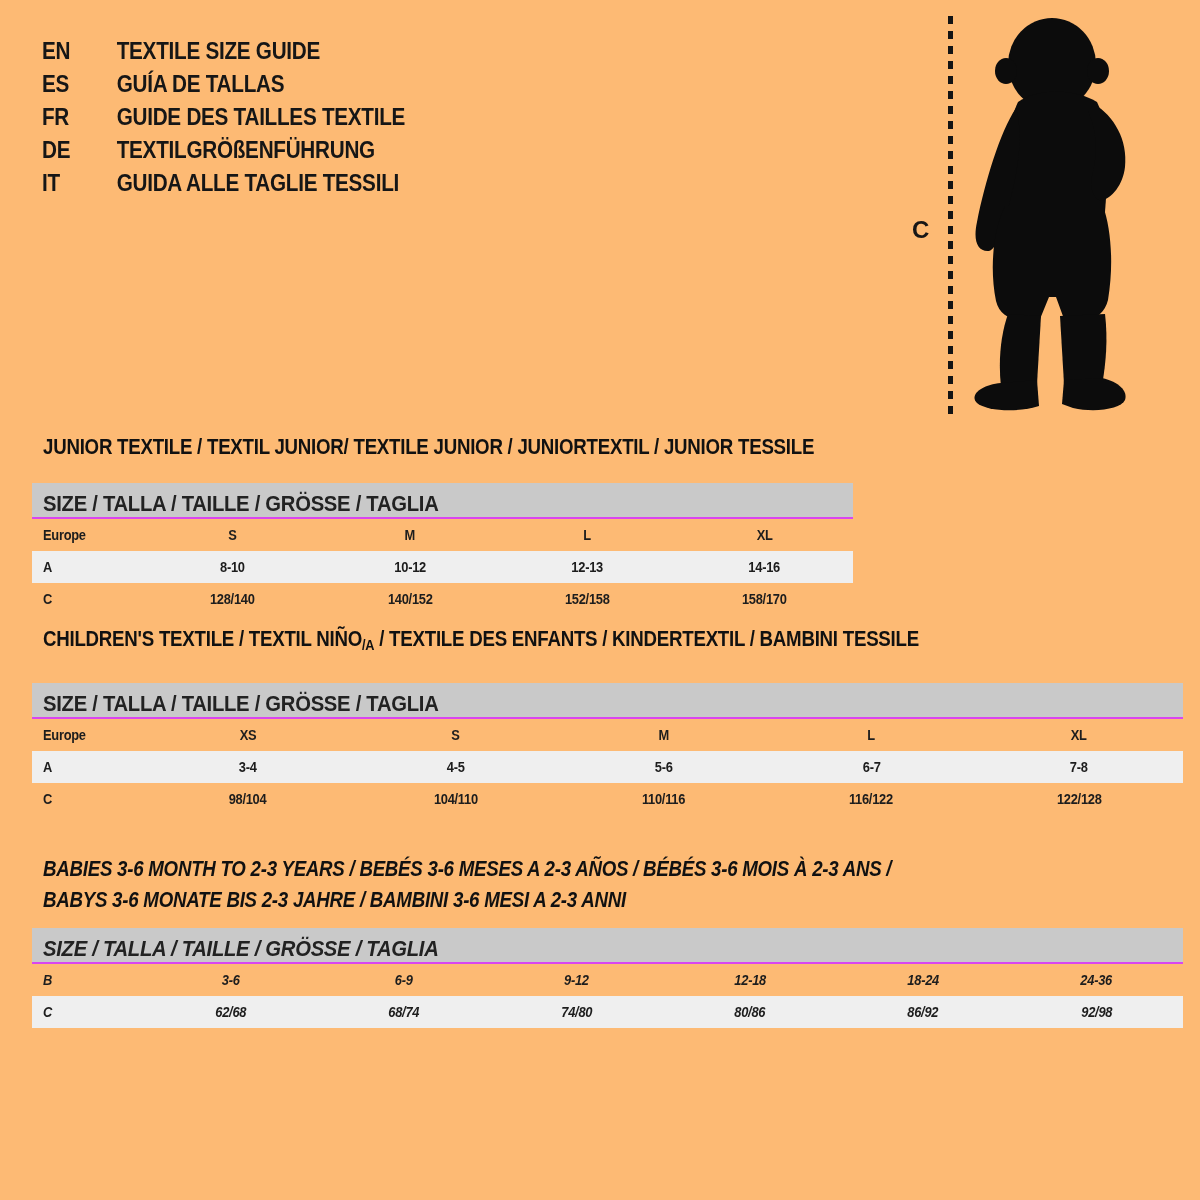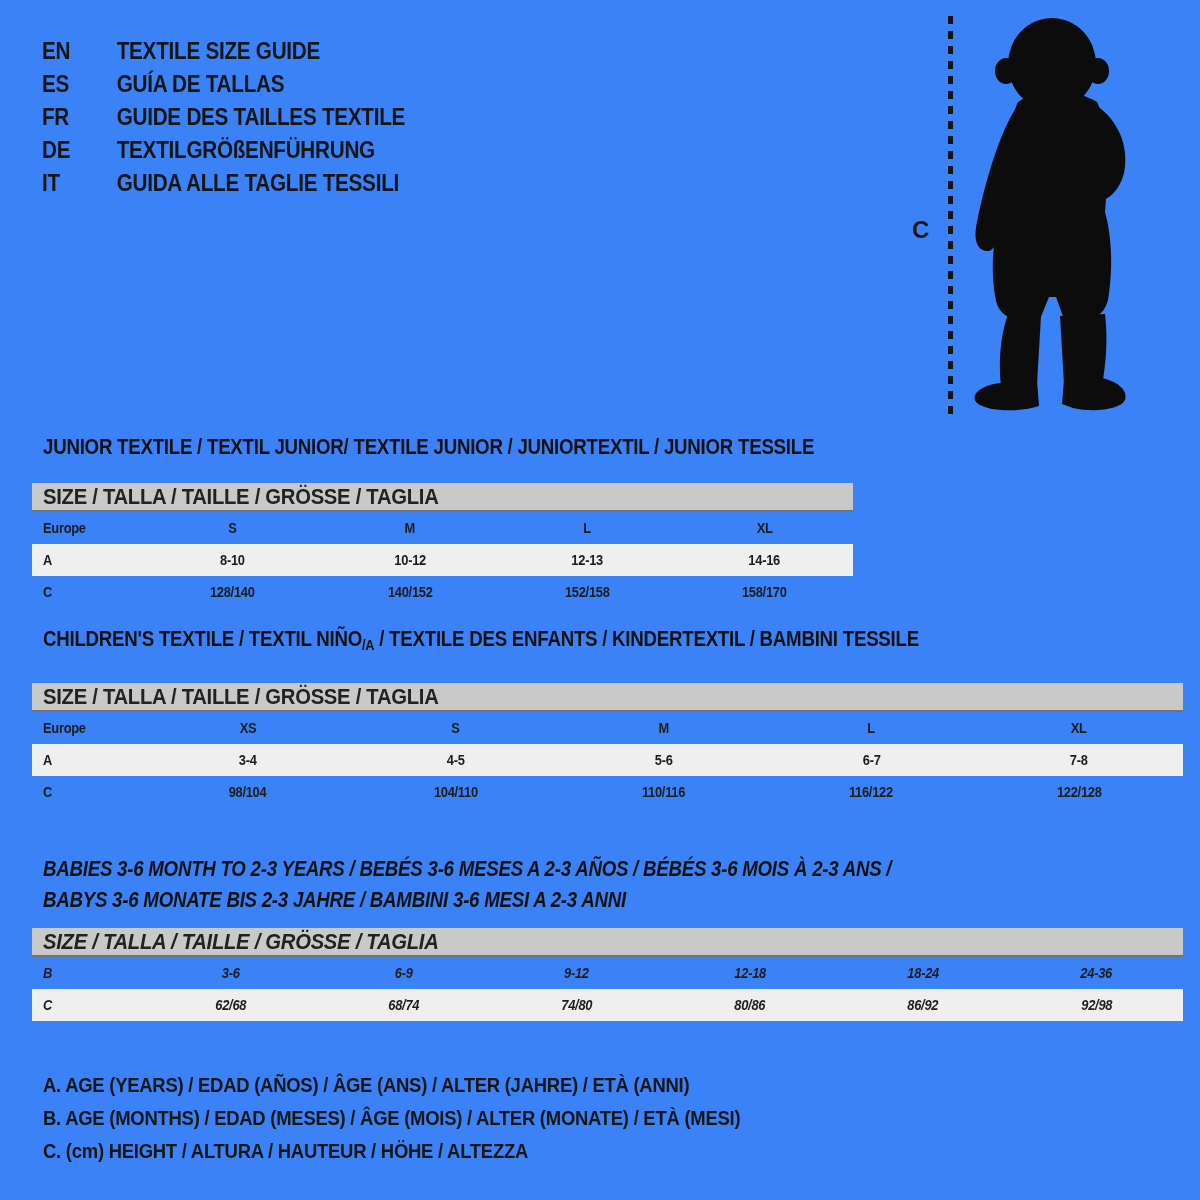--- a/index.html
+++ b/index.html
@@ -4,21 +4,21 @@
 <style>
   html,body{margin:0;padding:0;}
   body{
     font-family:"Liberation Sans", sans-serif;
     background:#ffffff;
     color:#1c1c1c;
   }
   #page{
     position:relative;
     width:1200px;height:1200px;
-    background:#3b82f6;
+    background:#fdba74;
     overflow:hidden;
   }
   
   .lang-list{position:absolute;top:35px;left:42px;}
   .lang-row{
     display:flex;white-space:nowrap;
     font-weight:700;font-size:23px;line-height:33px;
     letter-spacing:-0.3px;color:#161616;
     transform:scaleX(0.9);transform-origin:left center;
   }
@@ -46,22 +46,22 @@
   .section-heading.two-line{line-height:31px;}
   .heading-sub{font-size:15px;vertical-align:-4px;}
   #section-junior table{margin-top:25px;}
   #section-children table{margin-top:27px;}
   #section-babies table{margin-top:13px;}
   table{
     border-collapse:collapse;width:100%;table-layout:fixed;
   }
   th.size-bar{
     background:#c9c9c9;height:27px;text-align:left;
-    padding:0 0 0 11px;font-size:22px;font-weight:700;color:#222;
-    border-bottom:2px solid #737373;white-space:nowrap;overflow:visible;
+    padding:7px 0 0 11px;font-size:22px;font-weight:700;color:#222;
+    border-bottom:2px solid #d946ef;white-space:nowrap;overflow:visible;
   }
   th.size-bar .ct{transform-origin:left center;}
   td{height:32px;font-weight:700;font-size:14px;color:#1d1d1d;padding:0;}
   tr.shaded td{background:#efefef;}
   td.rowlabel{text-align:left;padding-left:11px;}
   td.val{text-align:center;}
   .ct{display:inline-block;transform:scaleX(0.92);transform-origin:center center;letter-spacing:-0.3px;white-space:nowrap;}
   td.rowlabel .ct{transform-origin:left center;}
   
   .legend{position:absolute;left:43px;top:1068px;}
@@ -236,19 +236,14 @@
             <td class="val"><span class="ct">68/74</span></td>
             <td class="val"><span class="ct">74/80</span></td>
             <td class="val"><span class="ct">80/86</span></td>
             <td class="val"><span class="ct">86/92</span></td>
             <td class="val"><span class="ct">92/98</span></td>
           </tr>
         </tbody>
     </table>
   </div>
 
-  <div class="legend">
-    <div class="legend-line">A. AGE (YEARS) / EDAD (AÑOS) / ÂGE (ANS) / ALTER (JAHRE) / ETÀ (ANNI)</div>
-    <div class="legend-line">B. AGE (MONTHS) / EDAD (MESES) / ÂGE (MOIS) / ALTER (MONATE) / ETÀ (MESI)</div>
-    <div class="legend-line">C. (cm) HEIGHT / ALTURA / HAUTEUR / HÖHE / ALTEZZA</div>
-  </div>
 
 </div>
 
 </body></html>

